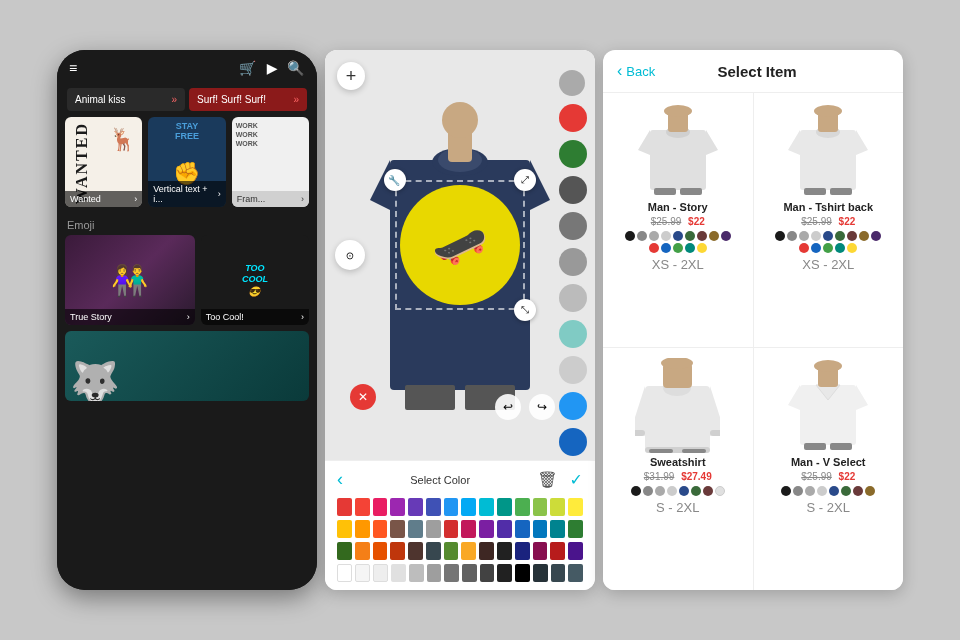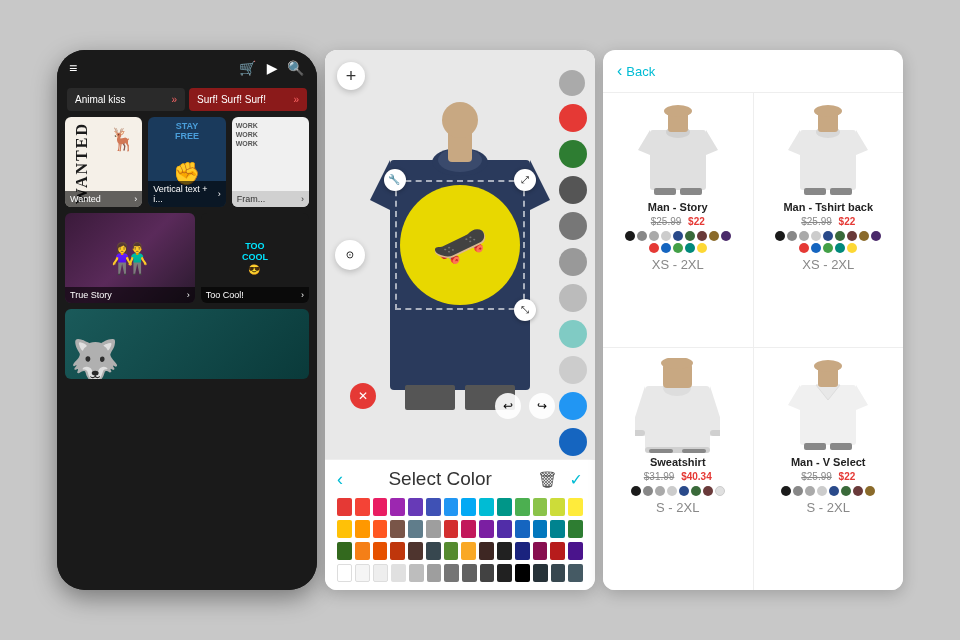--- a/index.html
+++ b/index.html
@@ -176,20 +176,21 @@
     .too-cool-card {
       background: #111;
     }
     .too-cool-photo {
       width: 100%;
       height: 100%;
       background: #1a1a1a;
       display: flex;
       align-items: center;
       justify-content: center;
+      font-style: italic;
     }
     
     .animal-grid {
       display: flex;
       gap: 6px;
       padding: 0 8px 6px;
     }
     .animal-card {
       flex: 1;
       height: 70px;
@@ -339,21 +340,21 @@
       display: flex;
       align-items: center;
       justify-content: space-between;
       margin-bottom: 8px;
     }
     .color-panel-nav {
       color: #00bcd4;
       font-size: 18px;
     }
     .color-panel-title {
-      font-size: 19px;
+      font-size: 11px;
       font-weight: 500;
       color: #333;
     }
     .color-panel-actions {
       display: flex;
       gap: 12px;
     }
     .color-panel-action {
       font-size: 16px;
       color: #555;
@@ -523,20 +524,21 @@
 
         <div class="design-card frame-card">
           <div class="frame-text" style="color:#555;font-size:7px;padding:4px;line-height:1.3;">WORK<br>WORK<br>WORK</div>
           <div class="design-card-label" style="background:rgba(200,200,200,0.8);color:#333;">
             <span>Fram...</span>
             <span>›</span>
           </div>
         </div>
       </div>
 
+      <div class="section-label">Emoji</div>
       <div class="emoji-grid">
 
         <div class="design-card true-story-card" style="flex:1.2;">
           <div class="true-story-photo">
             <div style="font-size:30px;">👫</div>
           </div>
           <div class="design-card-label">
             <span>True Story</span>
             <span>›</span>
           </div>
@@ -706,20 +708,21 @@
       </div>
     </div>
   </div>
 
   <div class="right-panel">
     <div class="right-header">
       <div class="back-btn">
         <span class="back-chevron">‹</span>
         <span>Back</span>
       </div>
+      <div class="right-panel-title">Select Item</div>
     </div>
 
     <div class="items-grid">
 
       <div class="item-card">
         <div class="item-image">
           <svg width="80" height="90" viewBox="0 0 80 90">
             <rect x="12" y="25" width="56" height="60" rx="3" fill="#e0e0e0"></rect>
             <ellipse cx="40" cy="27" rx="12" ry="6" fill="#d0d0d0"></ellipse>
             <polygon points="12,25 0,45 12,50 12,35" fill="#e0e0e0"></polygon>
@@ -810,21 +813,21 @@
             <rect x="28" y="5" width="29" height="25" rx="4" fill="#c8a882"></rect>
             <ellipse cx="42" cy="5" rx="16" ry="6" fill="#c8a882"></ellipse>
 
             <rect x="14" y="91" width="24" height="4" rx="2" fill="#888"></rect>
             <rect x="47" y="91" width="24" height="4" rx="2" fill="#888"></rect>
           </svg>
         </div>
         <div class="item-name">Sweatshirt</div>
         <div class="item-price">
           <span class="item-price-old">$31.99</span>
-          <span class="item-price-new">$40.34</span>
+          <span class="item-price-new">$27.49</span>
         </div>
         <div class="item-colors">
           <div class="item-color-dot" style="background:#1a1a1a;"></div>
           <div class="item-color-dot" style="background:#888;"></div>
           <div class="item-color-dot" style="background:#aaa;"></div>
           <div class="item-color-dot" style="background:#ccc;"></div>
           <div class="item-color-dot" style="background:#2a4a8a;"></div>
           <div class="item-color-dot" style="background:#3a6a3a;"></div>
           <div class="item-color-dot" style="background:#6a3a3a;"></div>
           <div class="item-color-dot" style="background:#e0e0e0;border:1px solid #ccc;"></div>

